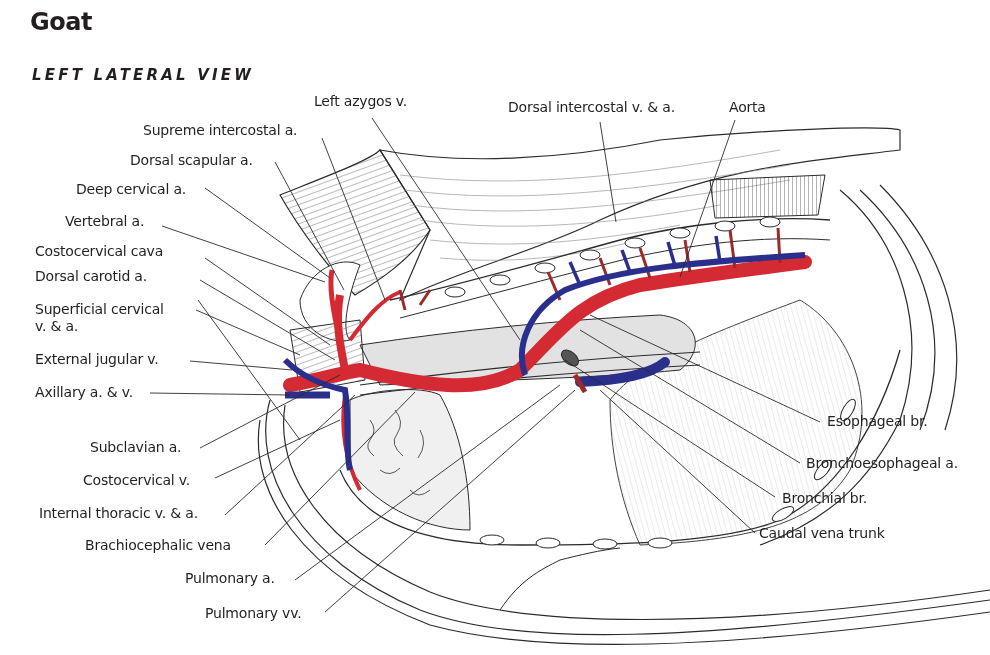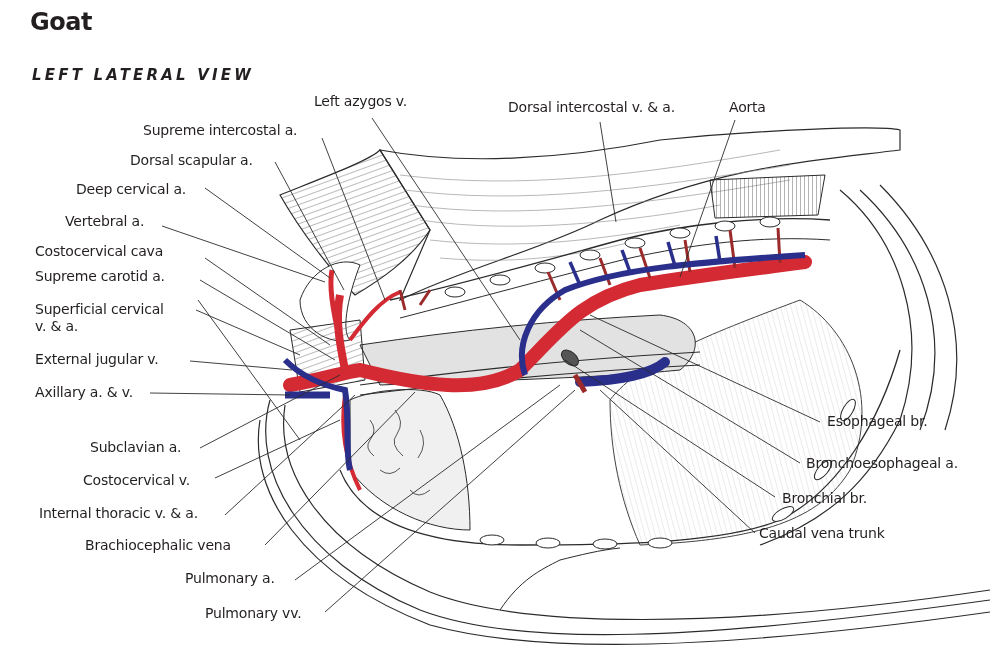--- a/index.html
+++ b/index.html
@@ -158,21 +158,21 @@
 </svg>
 
 <div class="lbl" style="left:314px;top:93px">Left azygos v.</div>
 <div class="lbl" style="left:508px;top:99px">Dorsal intercostal v. &amp; a.</div>
 <div class="lbl" style="left:729px;top:99px">Aorta</div>
 <div class="lbl" style="left:143px;top:122px">Supreme intercostal a.</div>
 <div class="lbl" style="left:130px;top:152px">Dorsal scapular a.</div>
 <div class="lbl" style="left:76px;top:181px">Deep cervical a.</div>
 <div class="lbl" style="left:65px;top:213px">Vertebral a.</div>
 <div class="lbl" style="left:35px;top:243px">Costocervical cava</div>
-<div class="lbl" style="left:35px;top:268px">Supreme carotid a.</div>
+<div class="lbl" style="left:35px;top:268px">Dorsal carotid a.</div>
 <div class="lbl" style="left:35px;top:301px">Superficial cervical</div>
 <div class="lbl" style="left:35px;top:318px">v. &amp; a.</div>
 <div class="lbl" style="left:35px;top:351px">External jugular v.</div>
 <div class="lbl" style="left:35px;top:384px">Axillary a. &amp; v.</div>
 <div class="lbl" style="left:90px;top:439px">Subclavian a.</div>
 <div class="lbl" style="left:83px;top:472px">Costocervical v.</div>
 <div class="lbl" style="left:39px;top:505px">Internal thoracic v. &amp; a.</div>
 <div class="lbl" style="left:85px;top:537px">Brachiocephalic vena</div>
 <div class="lbl" style="left:185px;top:570px">Pulmonary a.</div>
 <div class="lbl" style="left:205px;top:605px">Pulmonary vv.</div>

